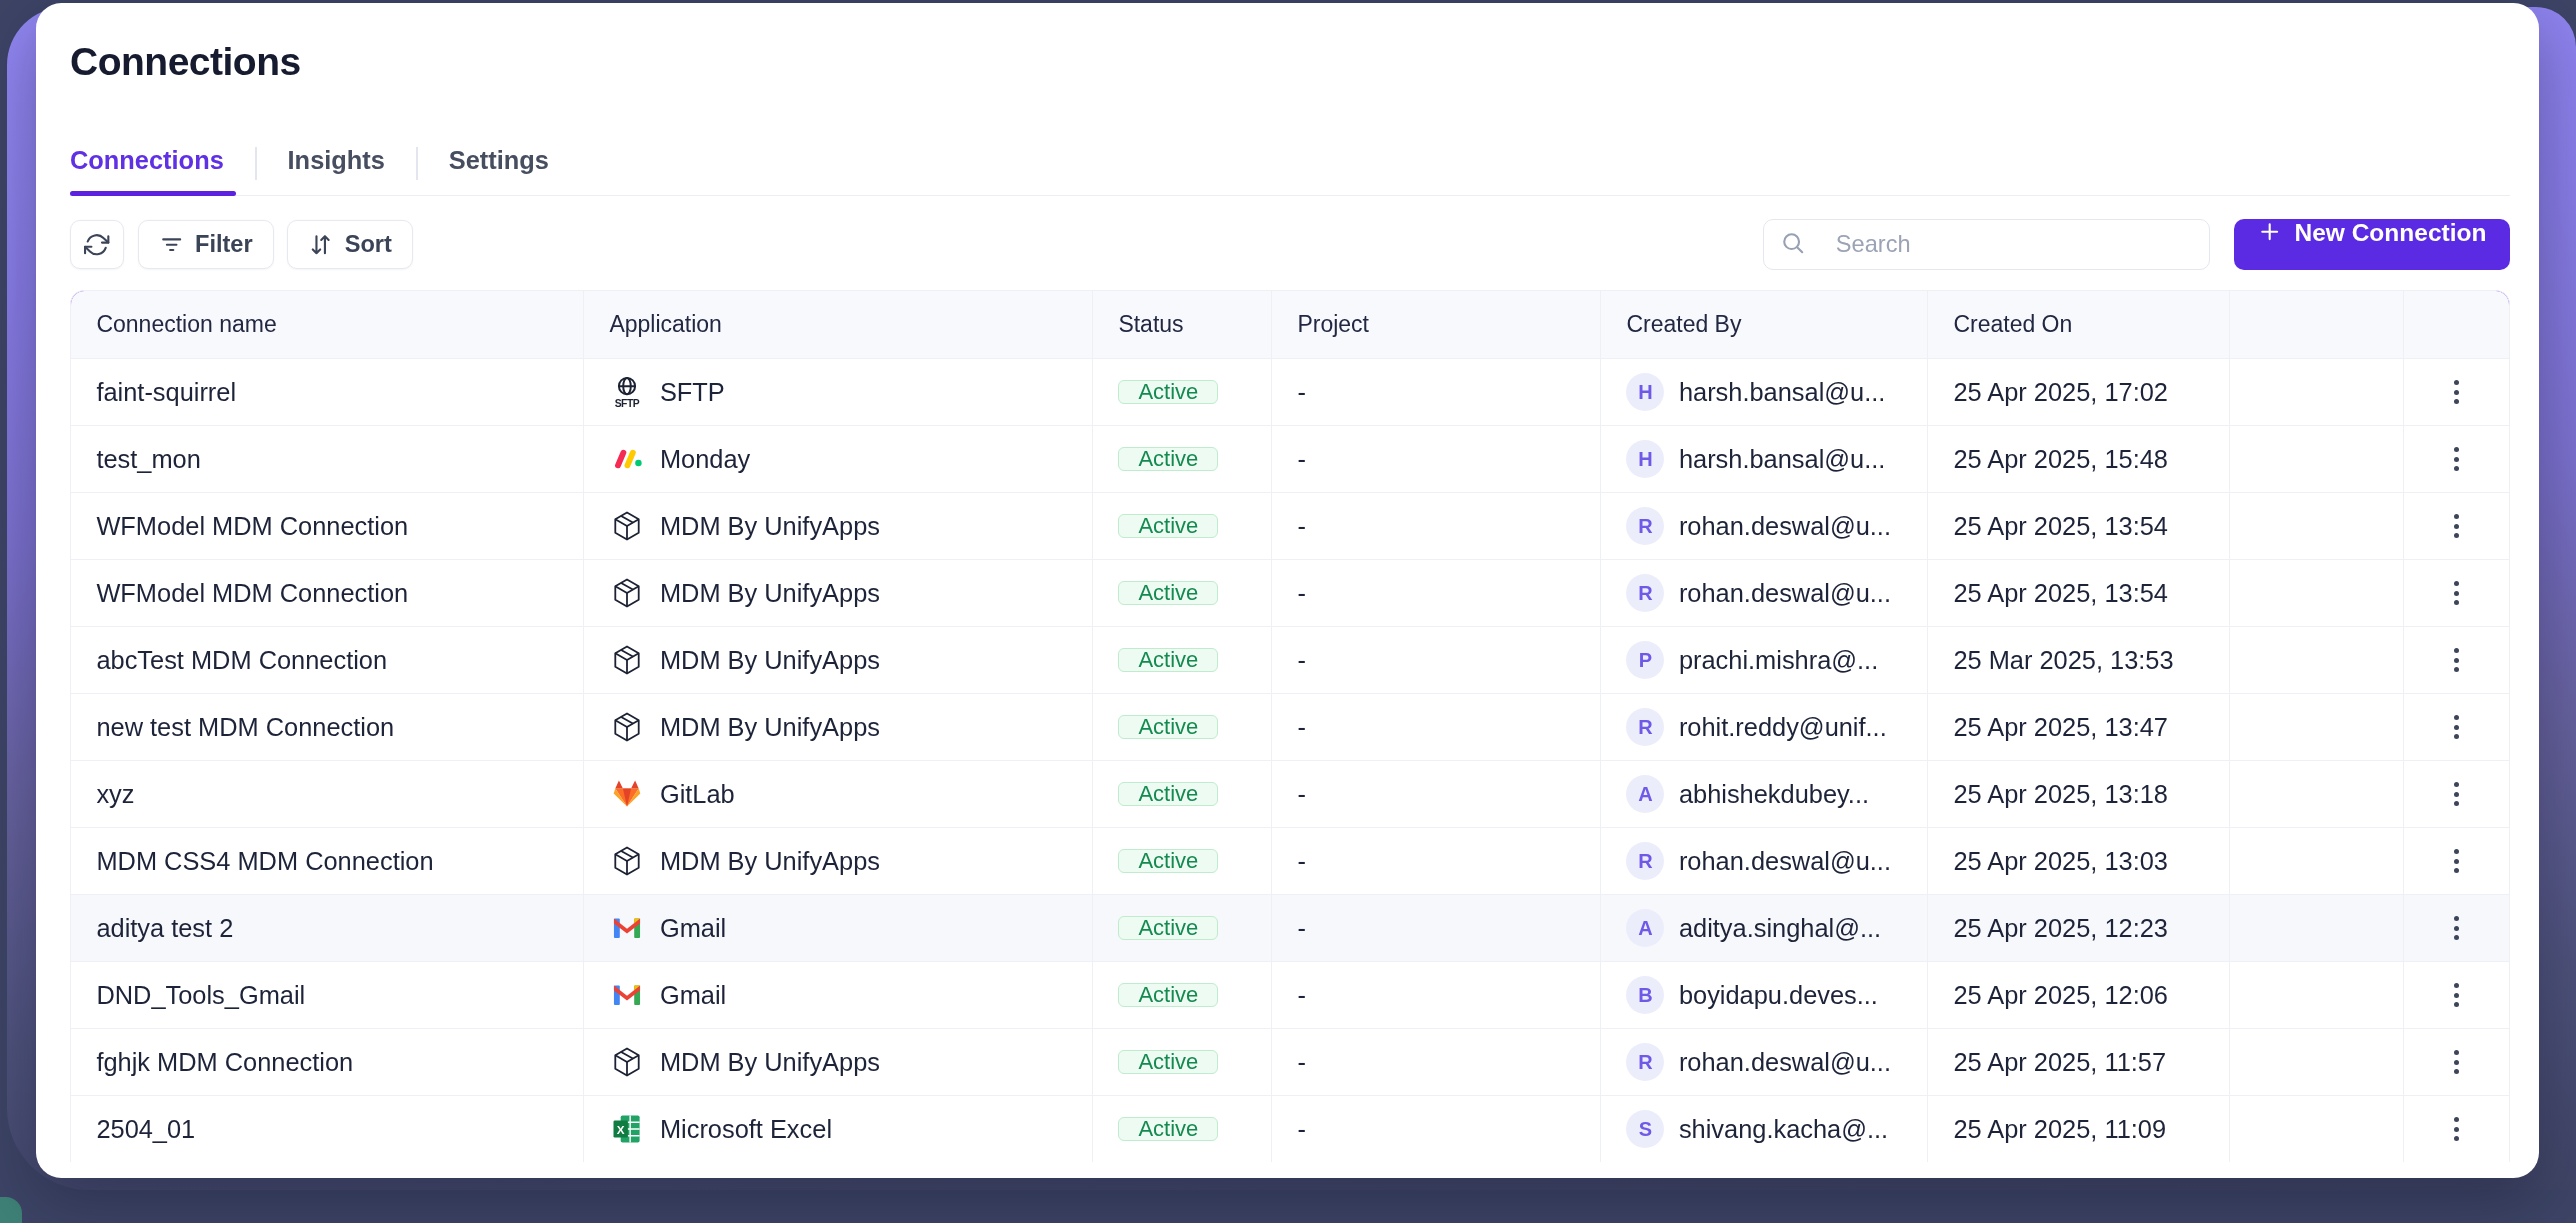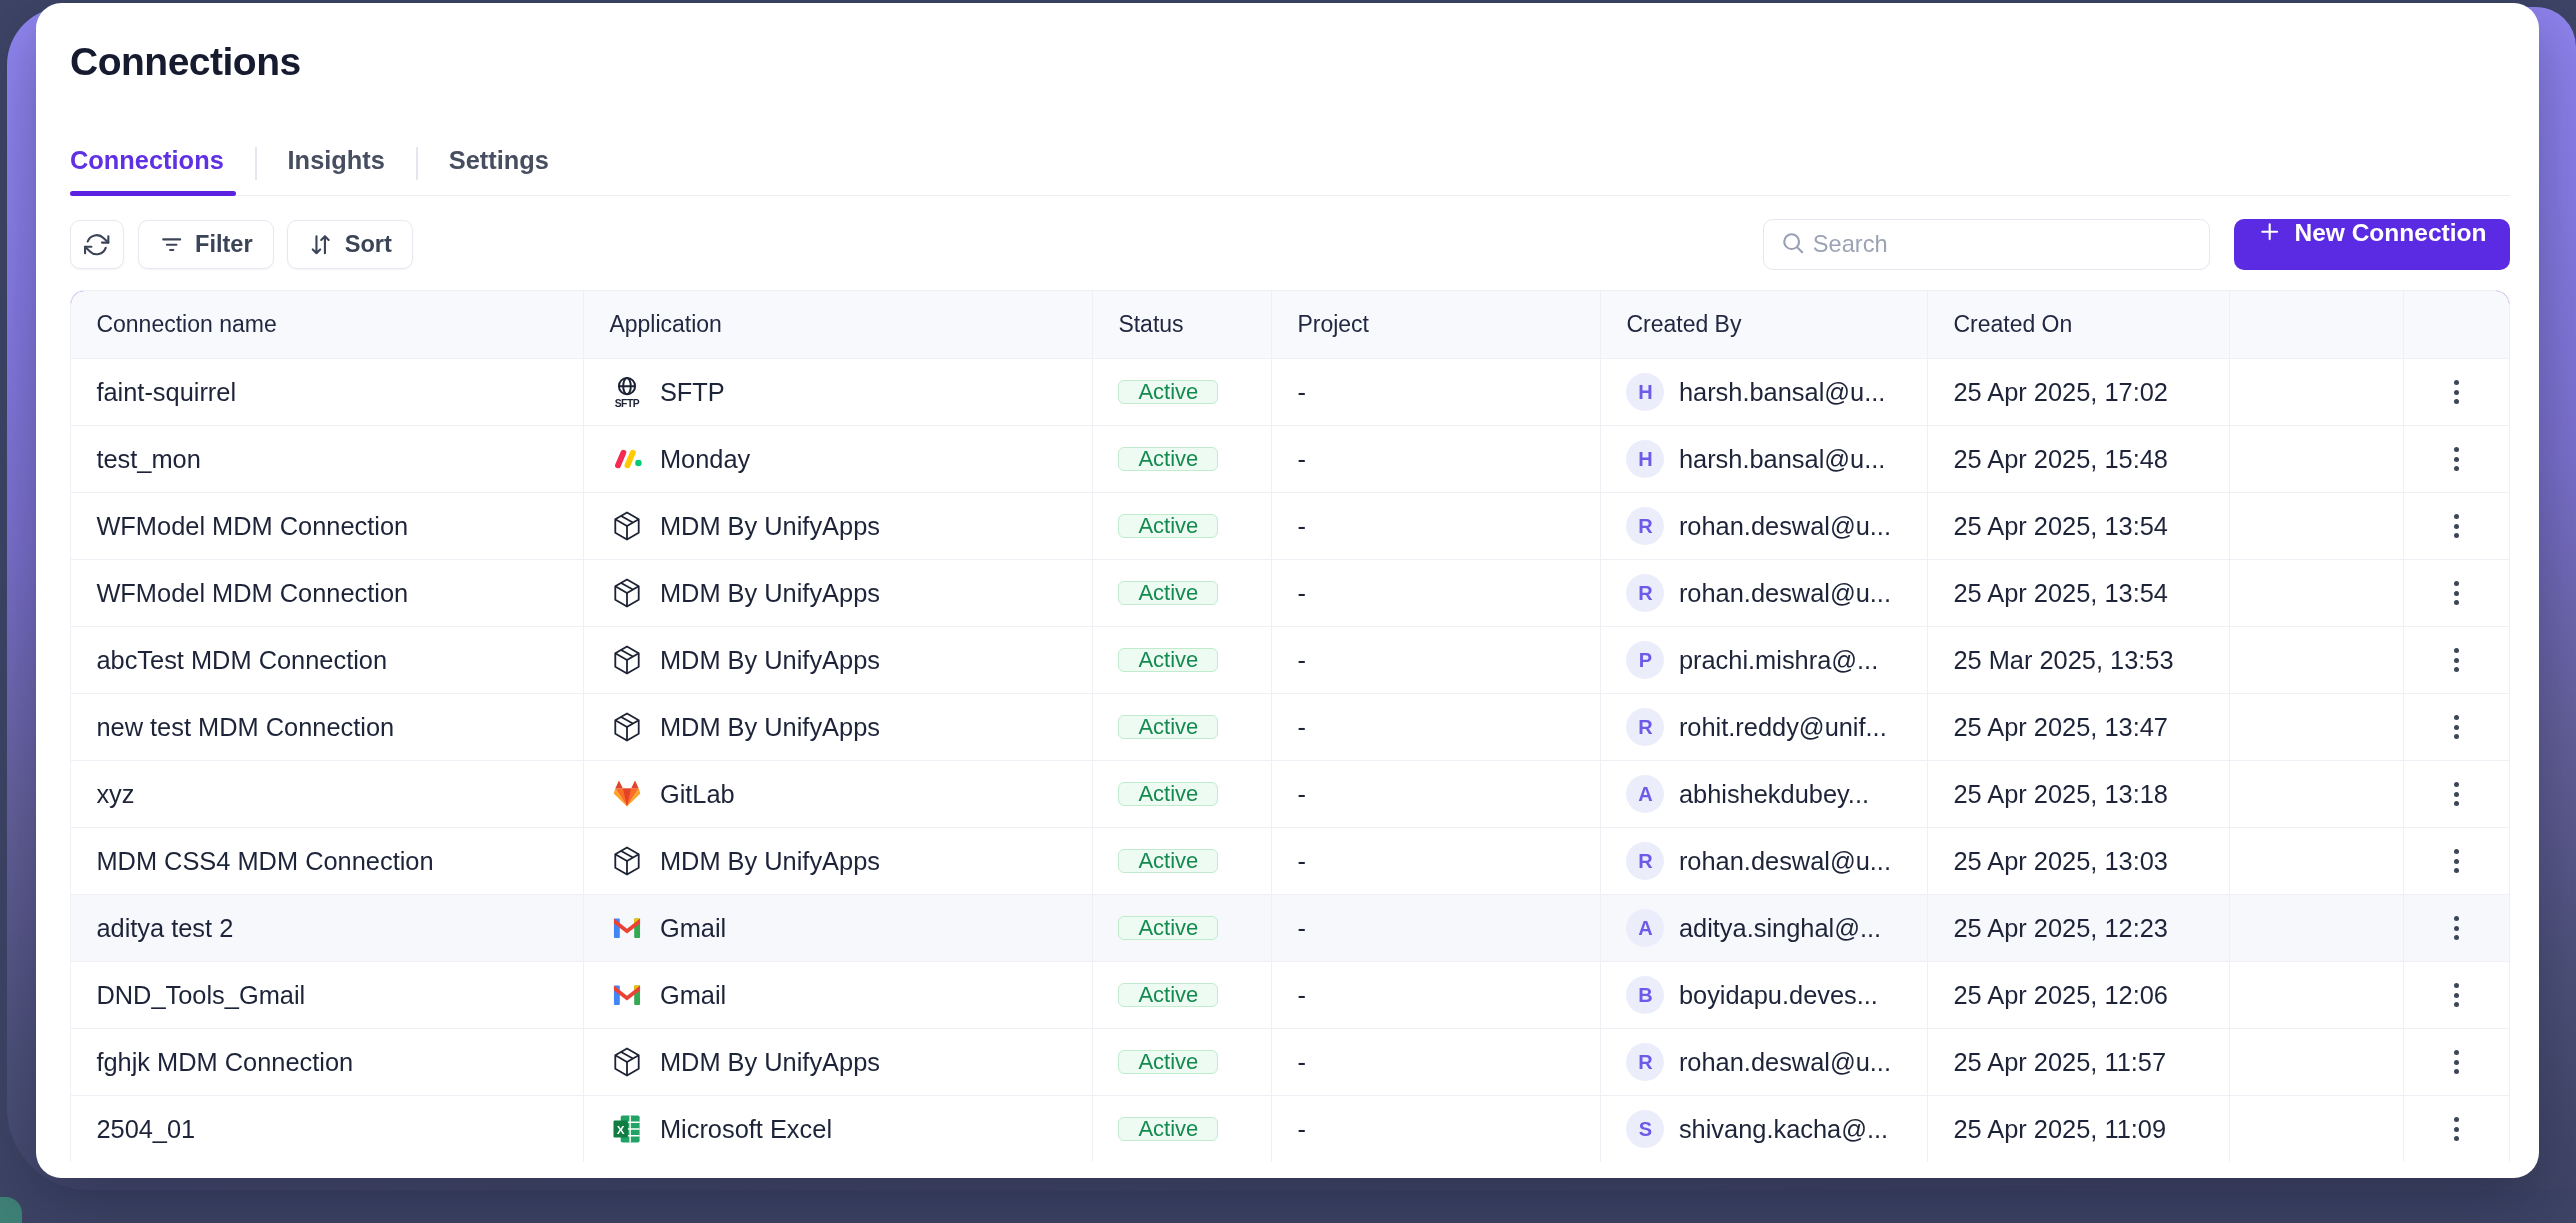--- a/index.html
+++ b/index.html
@@ -45,21 +45,21 @@
     height:49px;border:1.4px solid #E7E9F1;border-radius:10px;background:#fff;
     display:flex;align-items:center;gap:11px;padding:0 20px;
     font-size:23.6px;font-weight:600;color:#3B4357;box-sizing:border-box;
     box-shadow:0 0.9px 1.8px rgba(20,30,60,.05);cursor:pointer;
   }
   .icon-btn{width:54px;padding:0;justify-content:center;}
   .btn + .btn{margin-left:13.6px;}
   .btn svg{display:block;}
   .search{
     margin-left:auto;width:447px;height:51px;border:1.4px solid #E4E7EF;border-radius:10px;
-    display:flex;align-items:center;gap:5px;padding:0 16.3px;box-sizing:border-box;background:#fff;
+    display:flex;align-items:center;gap:28px;padding:0 16.3px;box-sizing:border-box;background:#fff;
   }
   .search input{
     border:none;outline:none;font-size:23.6px;color:#2A3044;width:100%;background:transparent;
     font-family:inherit;
   }
   .search input::placeholder{color:#9BA3B5;}
   .primary-btn{
     margin-left:23.6px;height:51px;padding:0 23.6px;background:#5B2BE3;color:#fff;border:none;
     border-radius:10px;font-size:24.5px;font-weight:600;display:flex;align-items:flex-start;gap:11.8px;
     cursor:pointer;font-family:inherit;white-space:nowrap;

